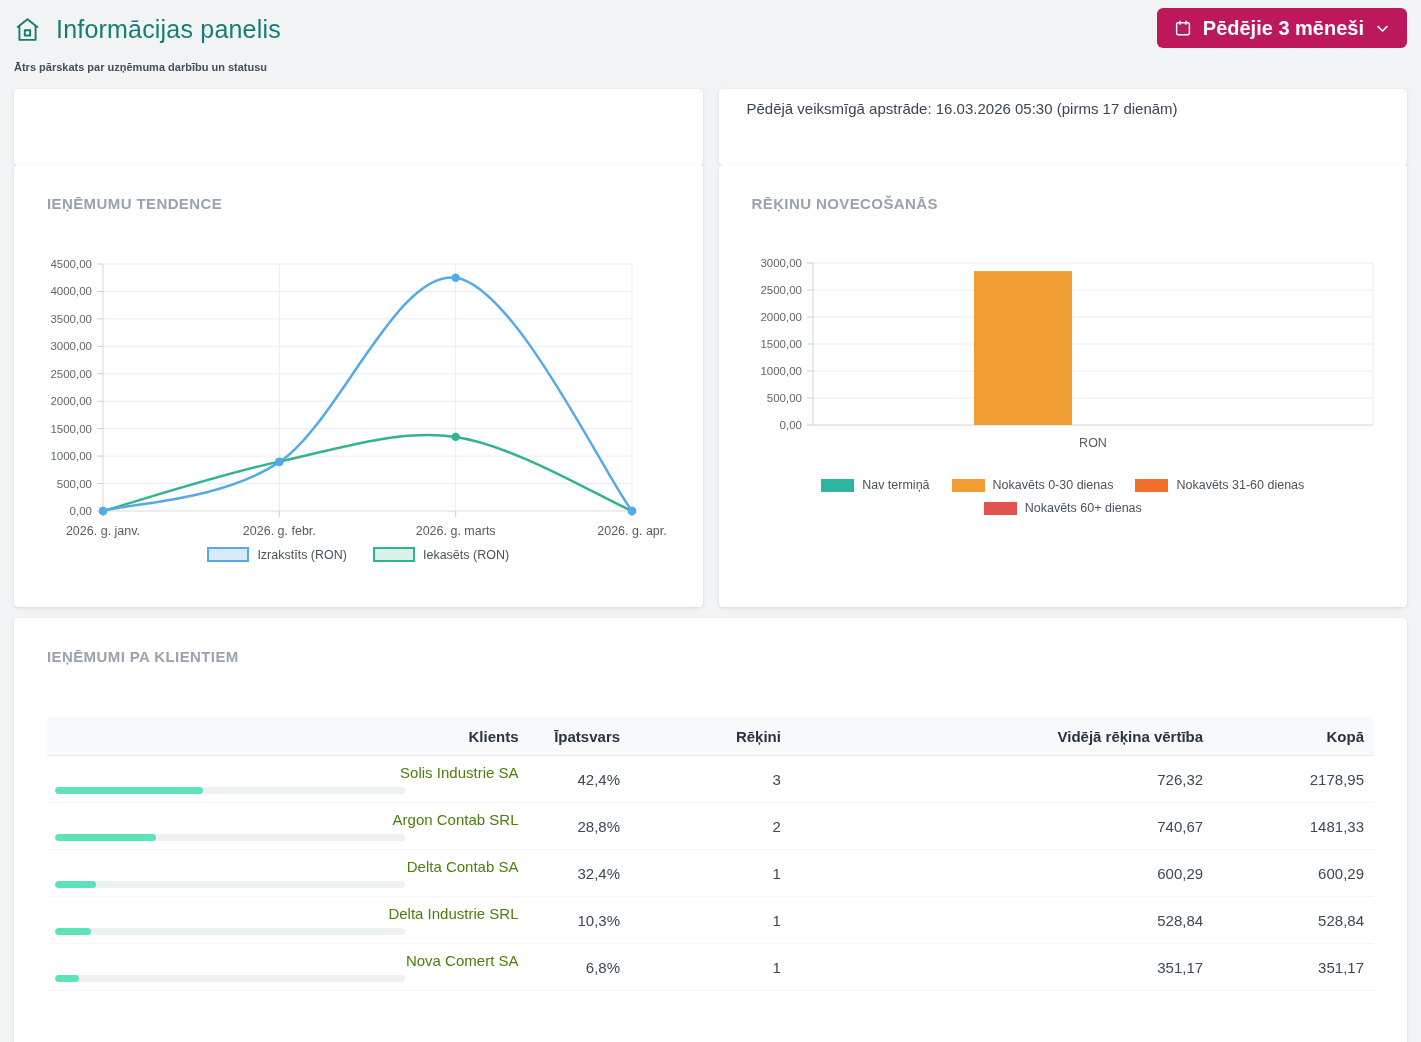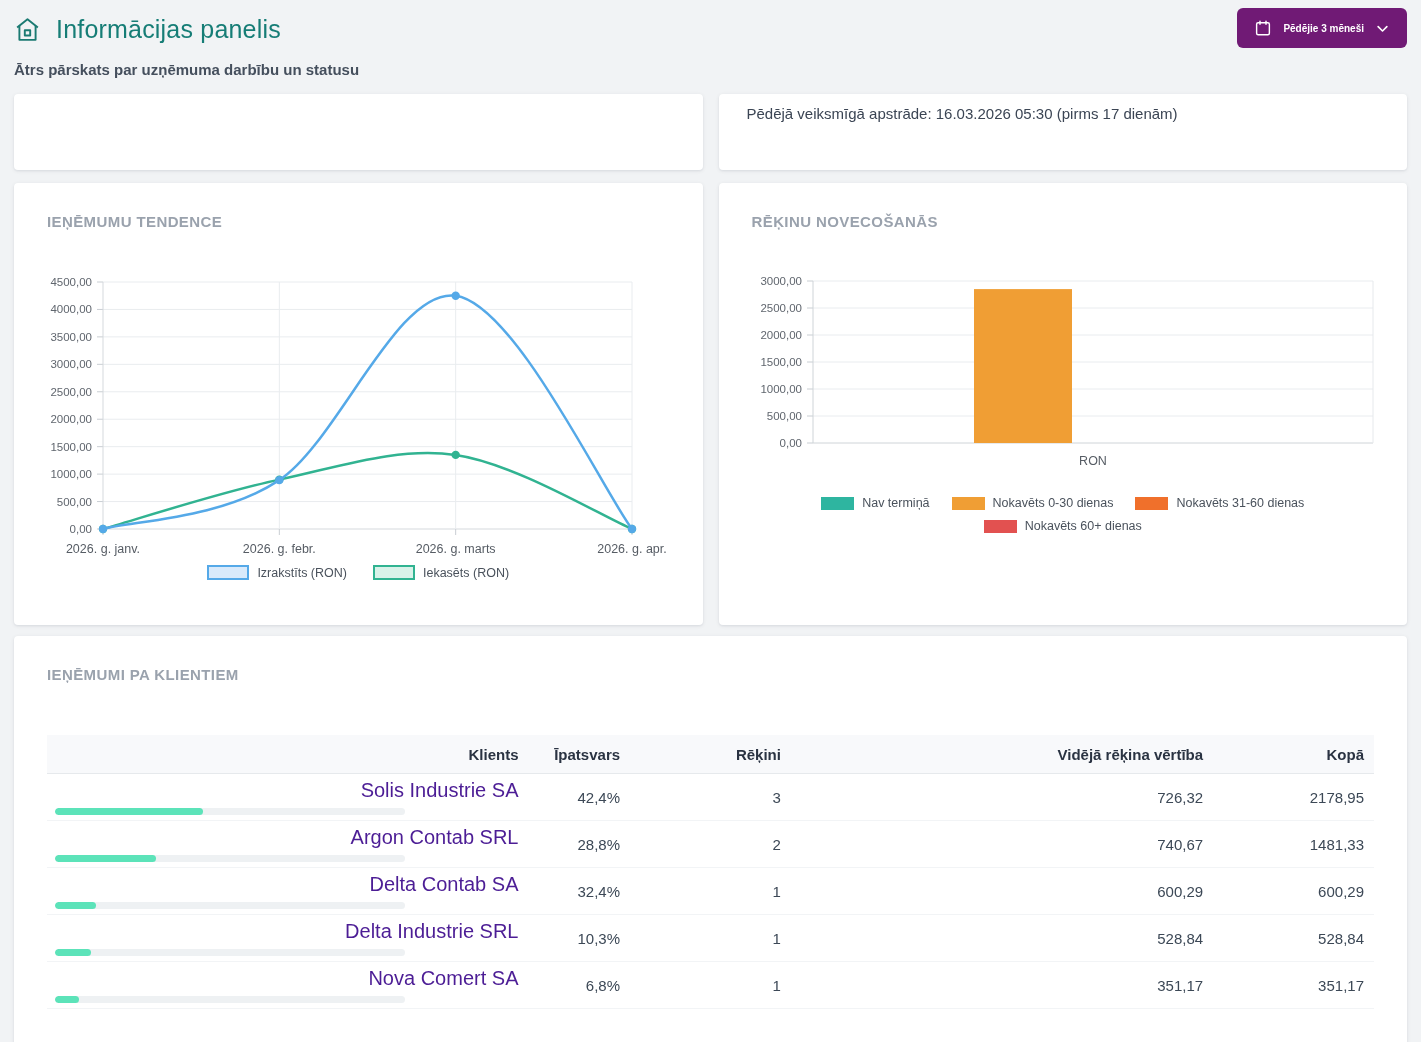--- a/index.html
+++ b/index.html
@@ -2,29 +2,29 @@
 <html><head>
 <meta charset="utf-8">
 <style>
   html,body{margin:0;padding:0;}
   body{font-family:"Liberation Sans",sans-serif;}
   .page{width:1421px;height:1042px;background:#f1f3f5;box-sizing:border-box;padding:8px 14px 0;overflow:hidden;}
   
   .header{display:flex;justify-content:space-between;height:42px;}
   .header-left{display:flex;align-items:center;gap:15px;}
   .page-title{margin:0;font-size:25px;font-weight:500;color:#167d76;letter-spacing:.2px;}
-  .period-btn{display:flex;align-items:center;gap:11px;background:#701a75;color:#fff;border:none;border-radius:6px;height:40px;padding:0 17px;font-family:inherit;font-size:10px;font-weight:700;cursor:pointer;}
-  .subtitle{margin-top:11px;font-size:15px;font-weight:700;color:#454f5d;}
+  .period-btn{display:flex;align-items:center;gap:11px;background:#be185d;color:#fff;border:none;border-radius:6px;height:40px;padding:0 17px;font-family:inherit;font-size:20px;font-weight:700;cursor:pointer;}
+  .subtitle{margin-top:11px;font-size:11px;font-weight:700;color:#454f5d;}
   
   .card{background:#fff;border-radius:4px;box-shadow:0 1px 2px rgba(20,30,50,.05),0 1px 4px rgba(20,30,50,.08);}
   .row{display:flex;gap:16px;}
   .row-top{margin-top:16px;}
   .row-top .card{flex:1;height:76px;box-sizing:border-box;}
   .status-text{padding:11px 28px 0;font-size:15px;font-weight:500;color:#3b4554;}
-  .row-charts{margin-top:13px;}
+  .row-charts{}
   .chart-card{flex:1;height:442px;position:relative;box-sizing:border-box;}
   .card-title{padding:30px 33px 0;font-size:15px;font-weight:700;color:#9aa2ad;letter-spacing:.4px;}
   svg.chart{position:absolute;left:0;top:85px;display:block;}
   svg text{font-family:"Liberation Sans",sans-serif;}
   .tick{font-size:11.5px;fill:#60666e;}
   .xtick{font-size:12.5px;fill:#565c64;}
   .cat-label{font-size:12.5px;fill:#565c64;}
   
   .legend{position:absolute;left:0;right:0;display:flex;justify-content:center;align-items:center;}
   .legend-line{top:382px;column-gap:26px;}
@@ -33,21 +33,21 @@
   .swatch-outline{width:38px;height:11px;border-width:2px;border-style:solid;display:inline-block;}
   .swatch-solid{width:33px;height:13px;display:inline-block;}
   
   .clients-card{margin-top:11px;height:458px;box-sizing:border-box;padding:0 33px;}
   .clients-card .card-title{padding:30px 0 0;}
   table.clients{width:100%;border-collapse:collapse;table-layout:fixed;margin-top:52px;}
   table.clients th{background:#f8f9fb;font-size:15px;font-weight:700;color:#2a3342;height:36px;border-bottom:1px solid #e6e9ec;}
   th.left,td.left{text-align:right;padding-left:8px;}
   th.num,td.num{text-align:right;padding-right:10px;}
   table.clients td{height:44px;border-bottom:1px solid #f2f4f6;font-size:15px;color:#3c4856;vertical-align:middle;}
-  .client-name{font-size:20px;color:#4c1d95;}
+  .client-name{font-size:15px;color:#4d7c0f;}
   .track{margin-top:6px;width:350px;height:7px;background:#eef1f3;border-radius:4px;overflow:hidden;}
   .fill{height:100%;background:#5ce3b9;border-radius:4px;}
 </style>
 </head>
 <body>
 
 <div class="page">
 
   <div class="header">
     <div class="header-left">

